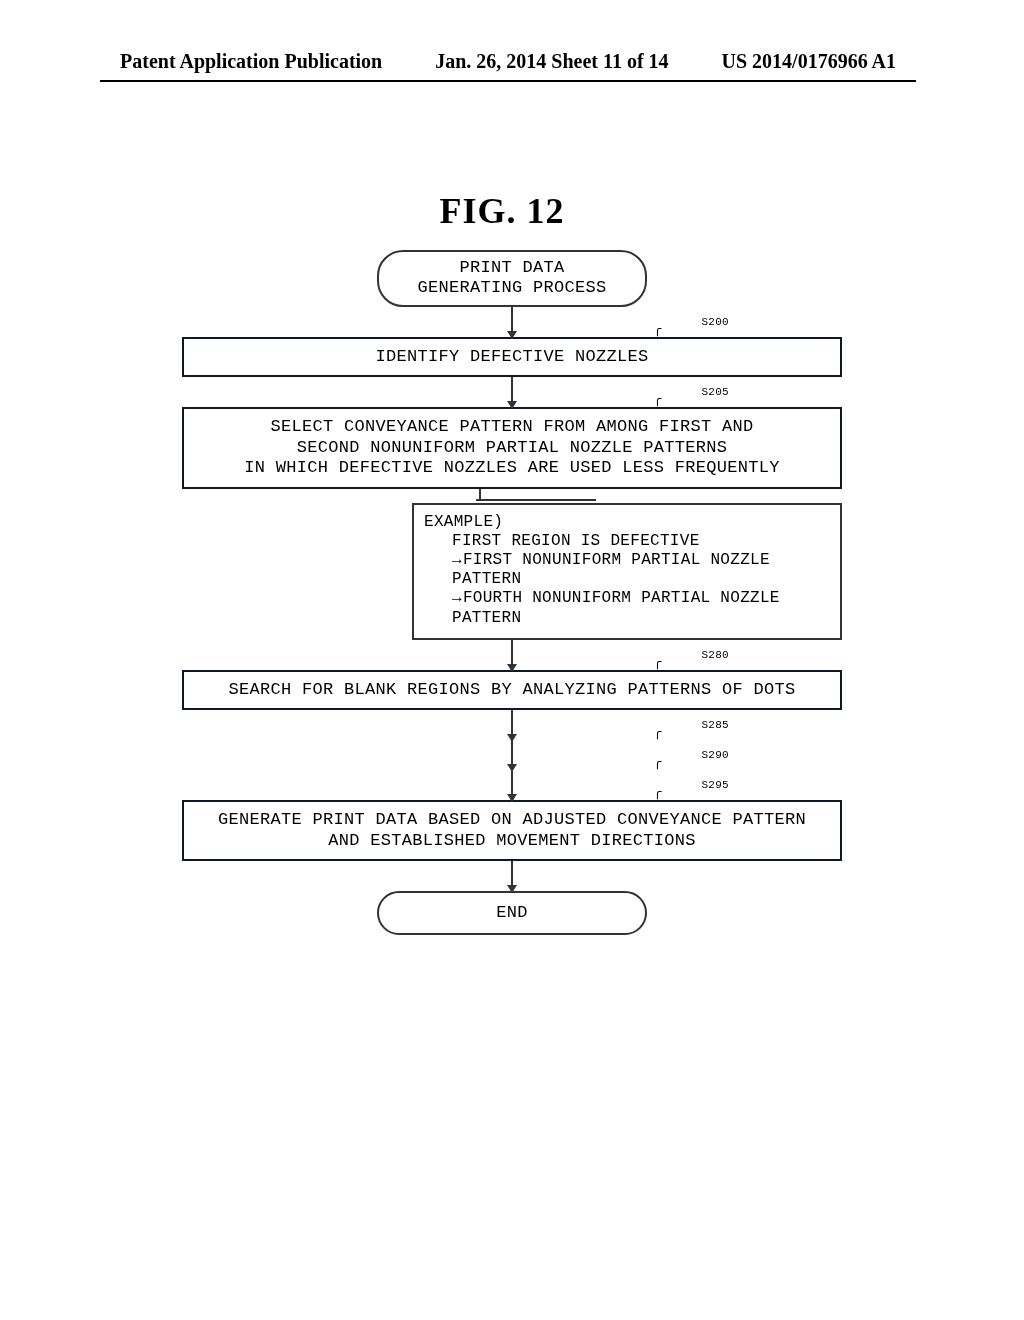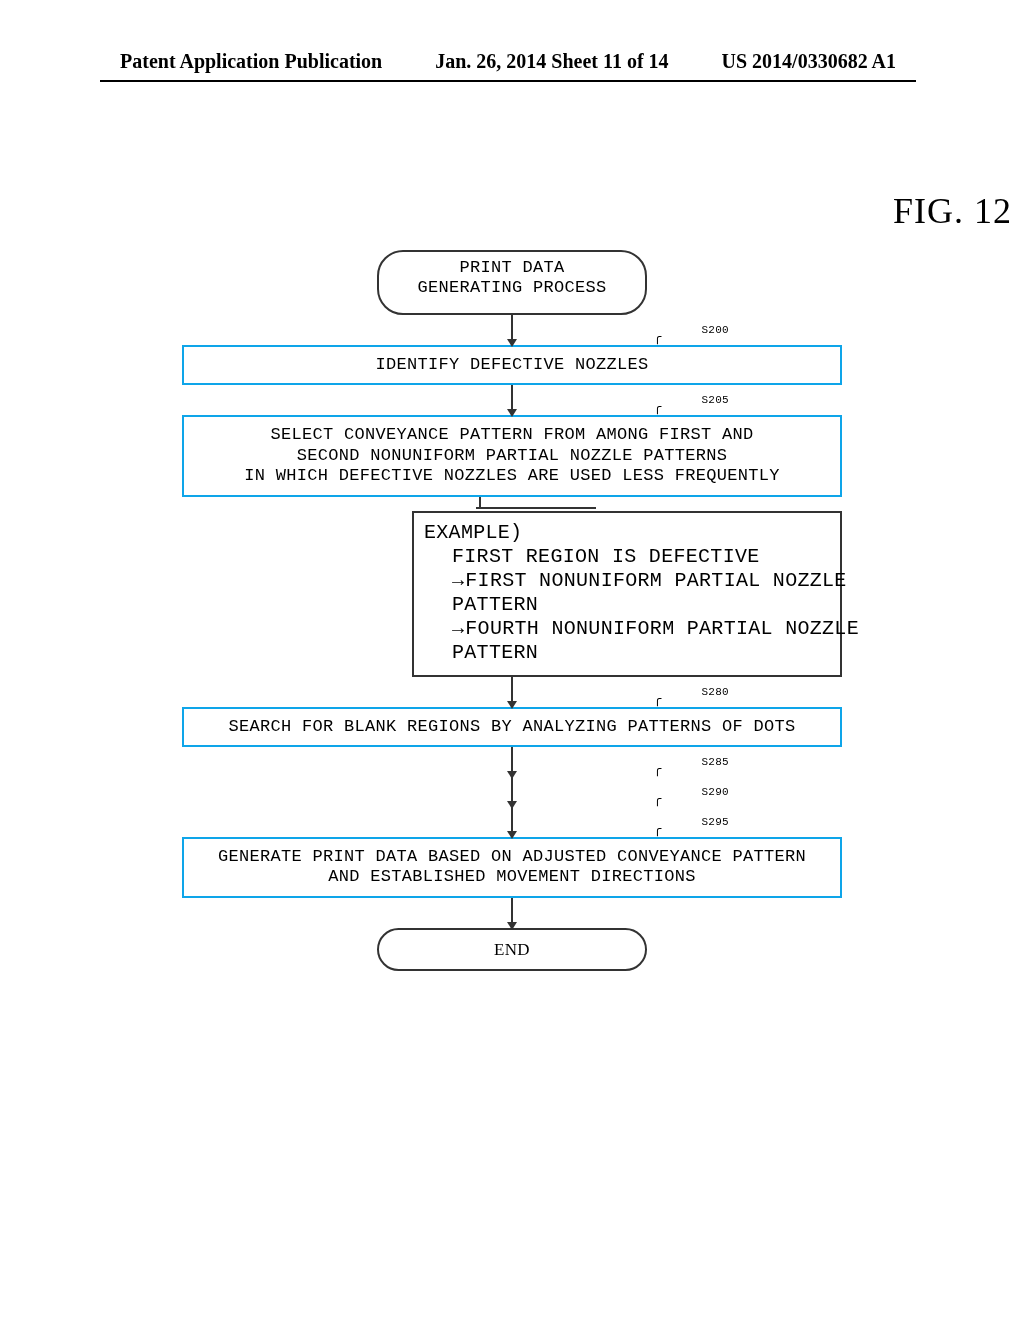--- a/index.html
+++ b/index.html
@@ -11,36 +11,36 @@
     position: absolute; top: 50px; left: 0; right: 0;
     display: flex; justify-content: space-between;
     padding: 0 120px 8px 120px;
     font-weight: bold; font-size: 20px;
   }
   .header-rule {
     position: absolute; top: 80px; left: 100px; right: 100px;
     border-top: 2px solid #000;
   }
   .figlabel {
-    position: absolute; top: 190px; left: 0; right: 4px;
-    text-align: right; font-size: 36px; letter-spacing: 1px;
+    position: absolute; top: 190px; left: 0; right: 12px;
+    text-align: center; font-size: 36px; letter-spacing: 1px; font-weight: bold;
   }
   .flow {
     position: absolute; top: 250px; left: 182px; width: 660px;
     font-family: "Courier New", monospace; font-size: 17px;
     letter-spacing: 0.3px;
   }
   .term {
     border: 2px solid #333; border-radius: 26px;
     width: 270px; margin: 0 auto; text-align: center;
-    padding: 6px 4px 16px 4px; line-height: 1.15;
+    padding: 6px 4px 8px 4px; line-height: 1.15;
   }
-  .term.end { padding: 10px 4px; font-family: Liberation Serif, serif; }
+  .term.end { padding: 10px 4px; }
   .box {
-    border: 2px solid #0ea5e9; width: 100%; text-align: center;
+    border: 2px solid #0f172a; width: 100%; text-align: center;
     padding: 8px 16px; line-height: 1.2;
   }
   .sref-row {
     position: relative; height: 30px; width: 100%;
   }
   .sref {
     position: absolute; right: 113px; top: 9px; font-size: 11px;
   }
   .tick {
     position: absolute; right: 180px; top: 14px; font-size: 13px;
@@ -53,21 +53,21 @@
     content: ""; position: absolute; left: 50%; bottom: -2px;
     transform: translateX(-50%);
     width: 0; height: 0;
     border-left: 5px solid transparent;
     border-right: 5px solid transparent;
     border-top: 8px solid #333;
   }
   .callout {
     position: relative; width: 430px; margin-left: 230px;
     border: 2px solid #333; padding: 8px 10px 10px 10px;
-    text-align: left; line-height: 1.2; font-size: 20px;
+    text-align: left; line-height: 1.2; font-size: 16px;
   }
   .callout .row { white-space: nowrap; }
   .callout .indent { padding-left: 28px; }
   .callout .arrowtxt::before { content: "\2192"; margin-right: 1px; }
   .callout-lead {
     position: absolute; left: 50%; top: 0; width: 2px; height: 12px; background:#333;
     transform: translateX(-33px);
   }
   .callout-lead2 {
     position: absolute; left: 50%; top: 10px; height:2px; width: 120px; background:#333;
@@ -76,21 +76,21 @@
   .lead-wrap { position: relative; height: 14px; }
 </style>
 </head>
 <body>
 
 <div class="page">
 
   <div class="header">
     <span>Patent Application Publication</span>
     <span>Jan. 26, 2014  Sheet 11 of 14</span>
-    <span>US 2014/0330682 A1</span>
+    <span>US 2014/0176966 A1</span>
   </div>
   <div class="header-rule"></div>
 
   <div class="figlabel">FIG. 12</div>
 
   <div class="flow">
 
     <div class="term">
       <span>PRINT DATA<br>GENERATING PROCESS</span>
     </div>

